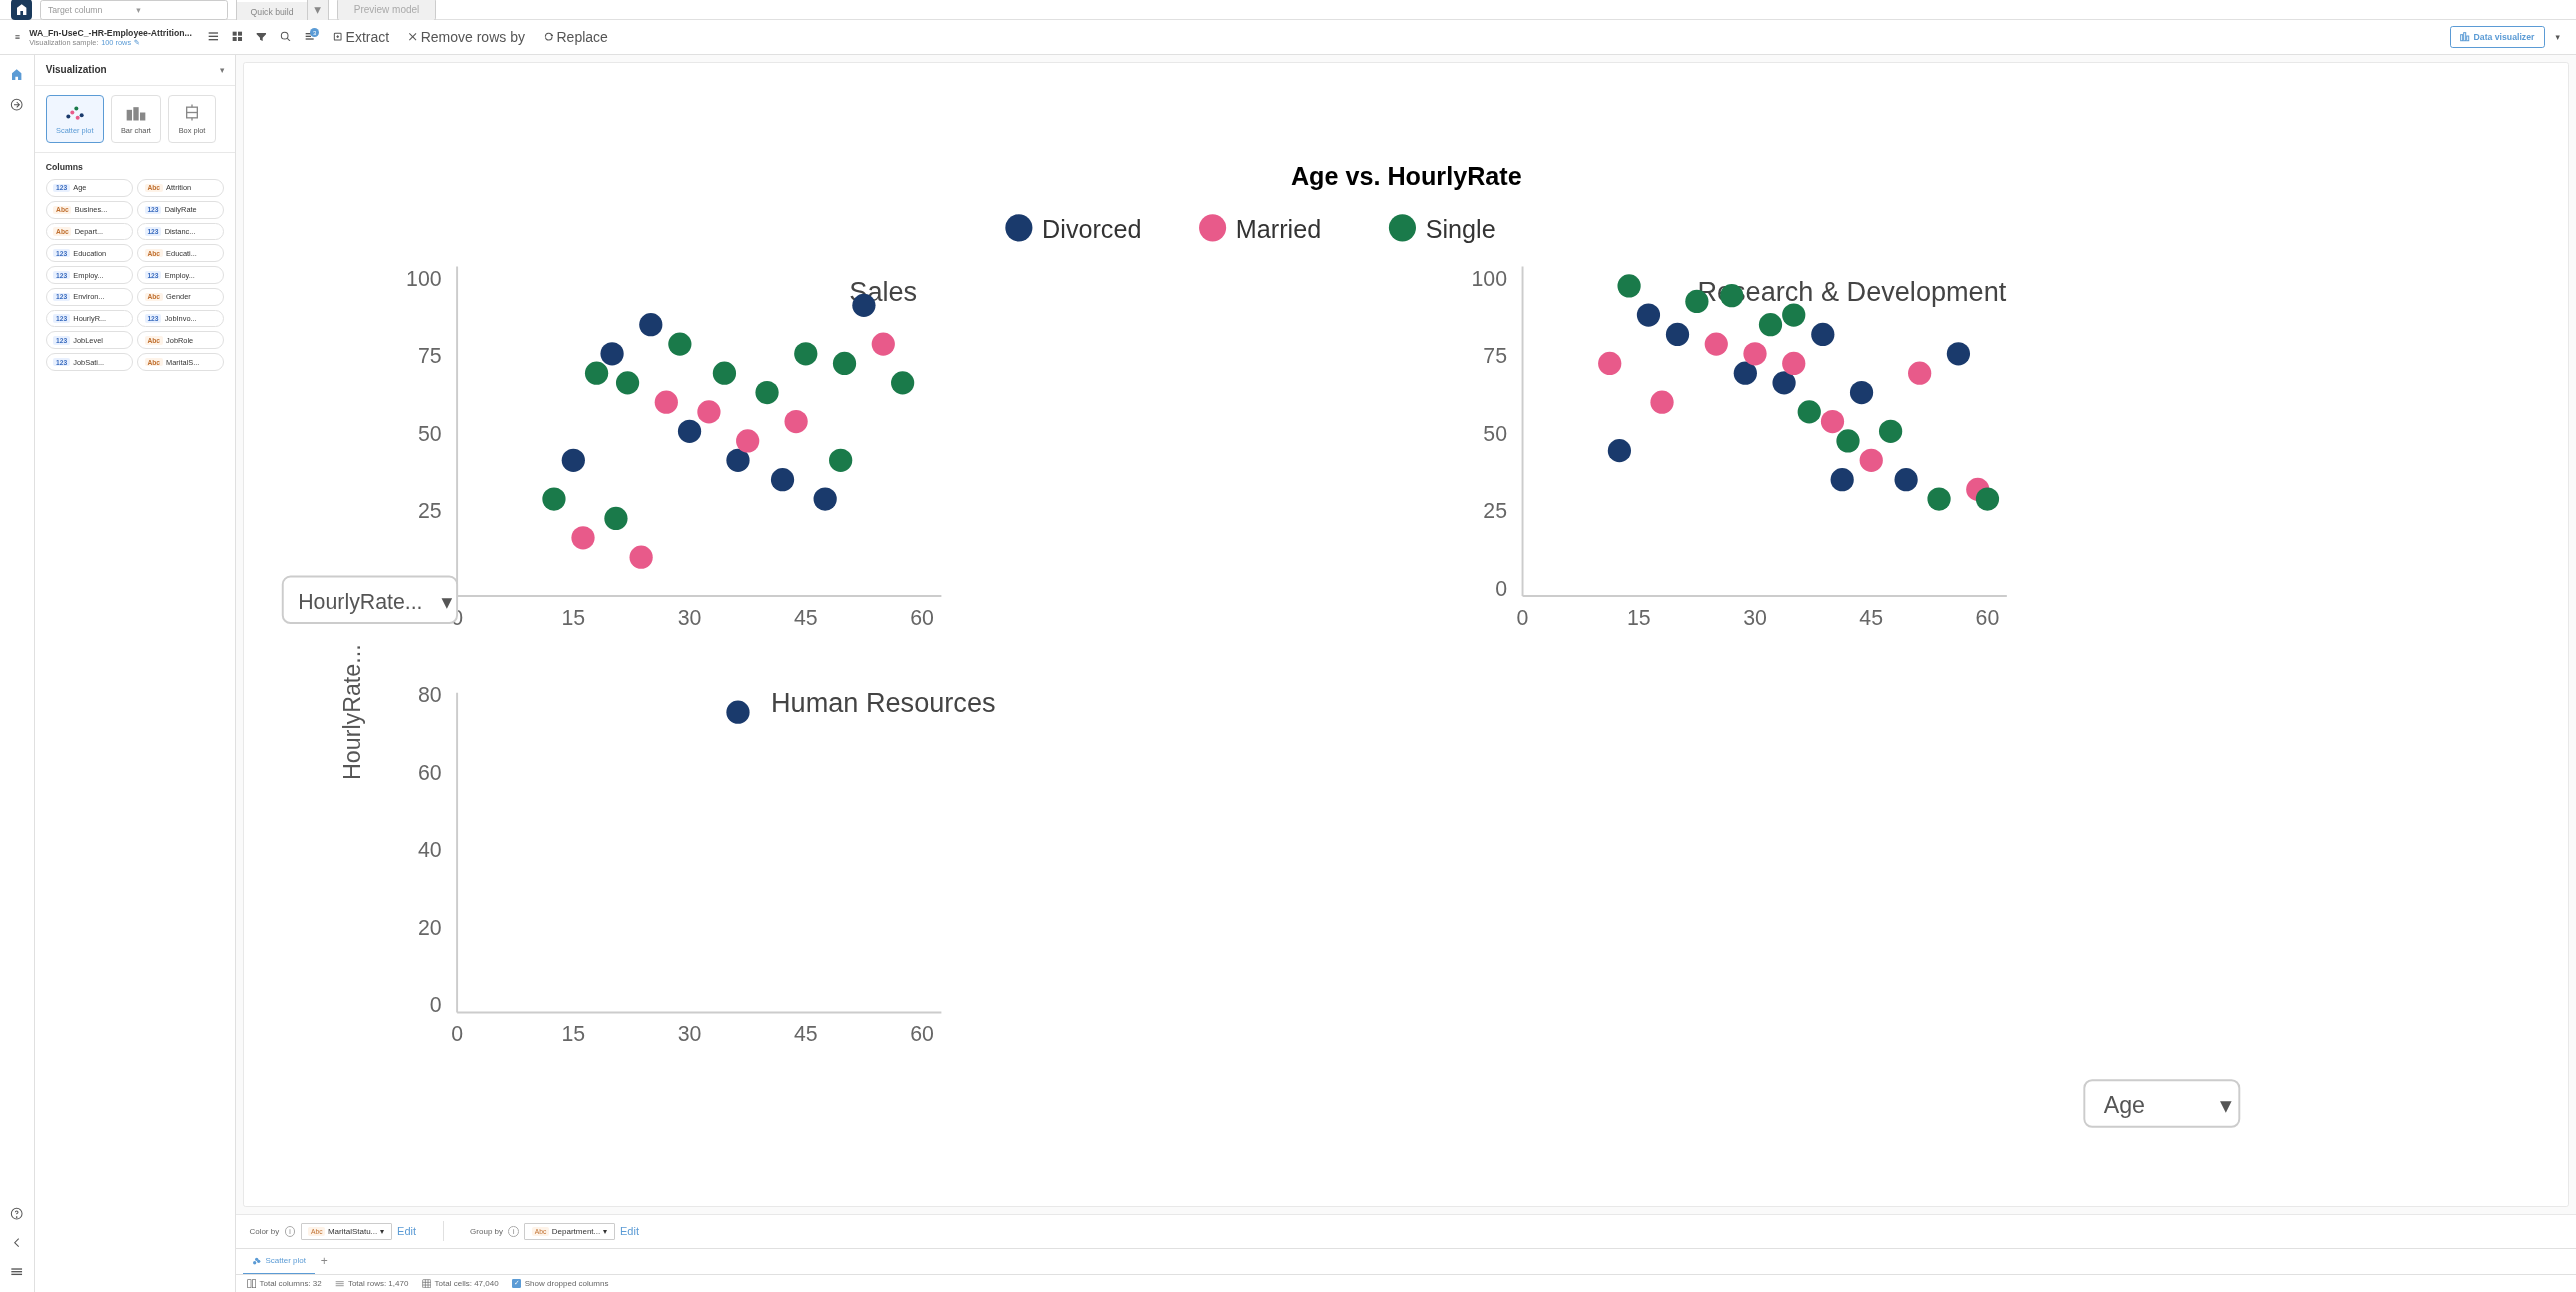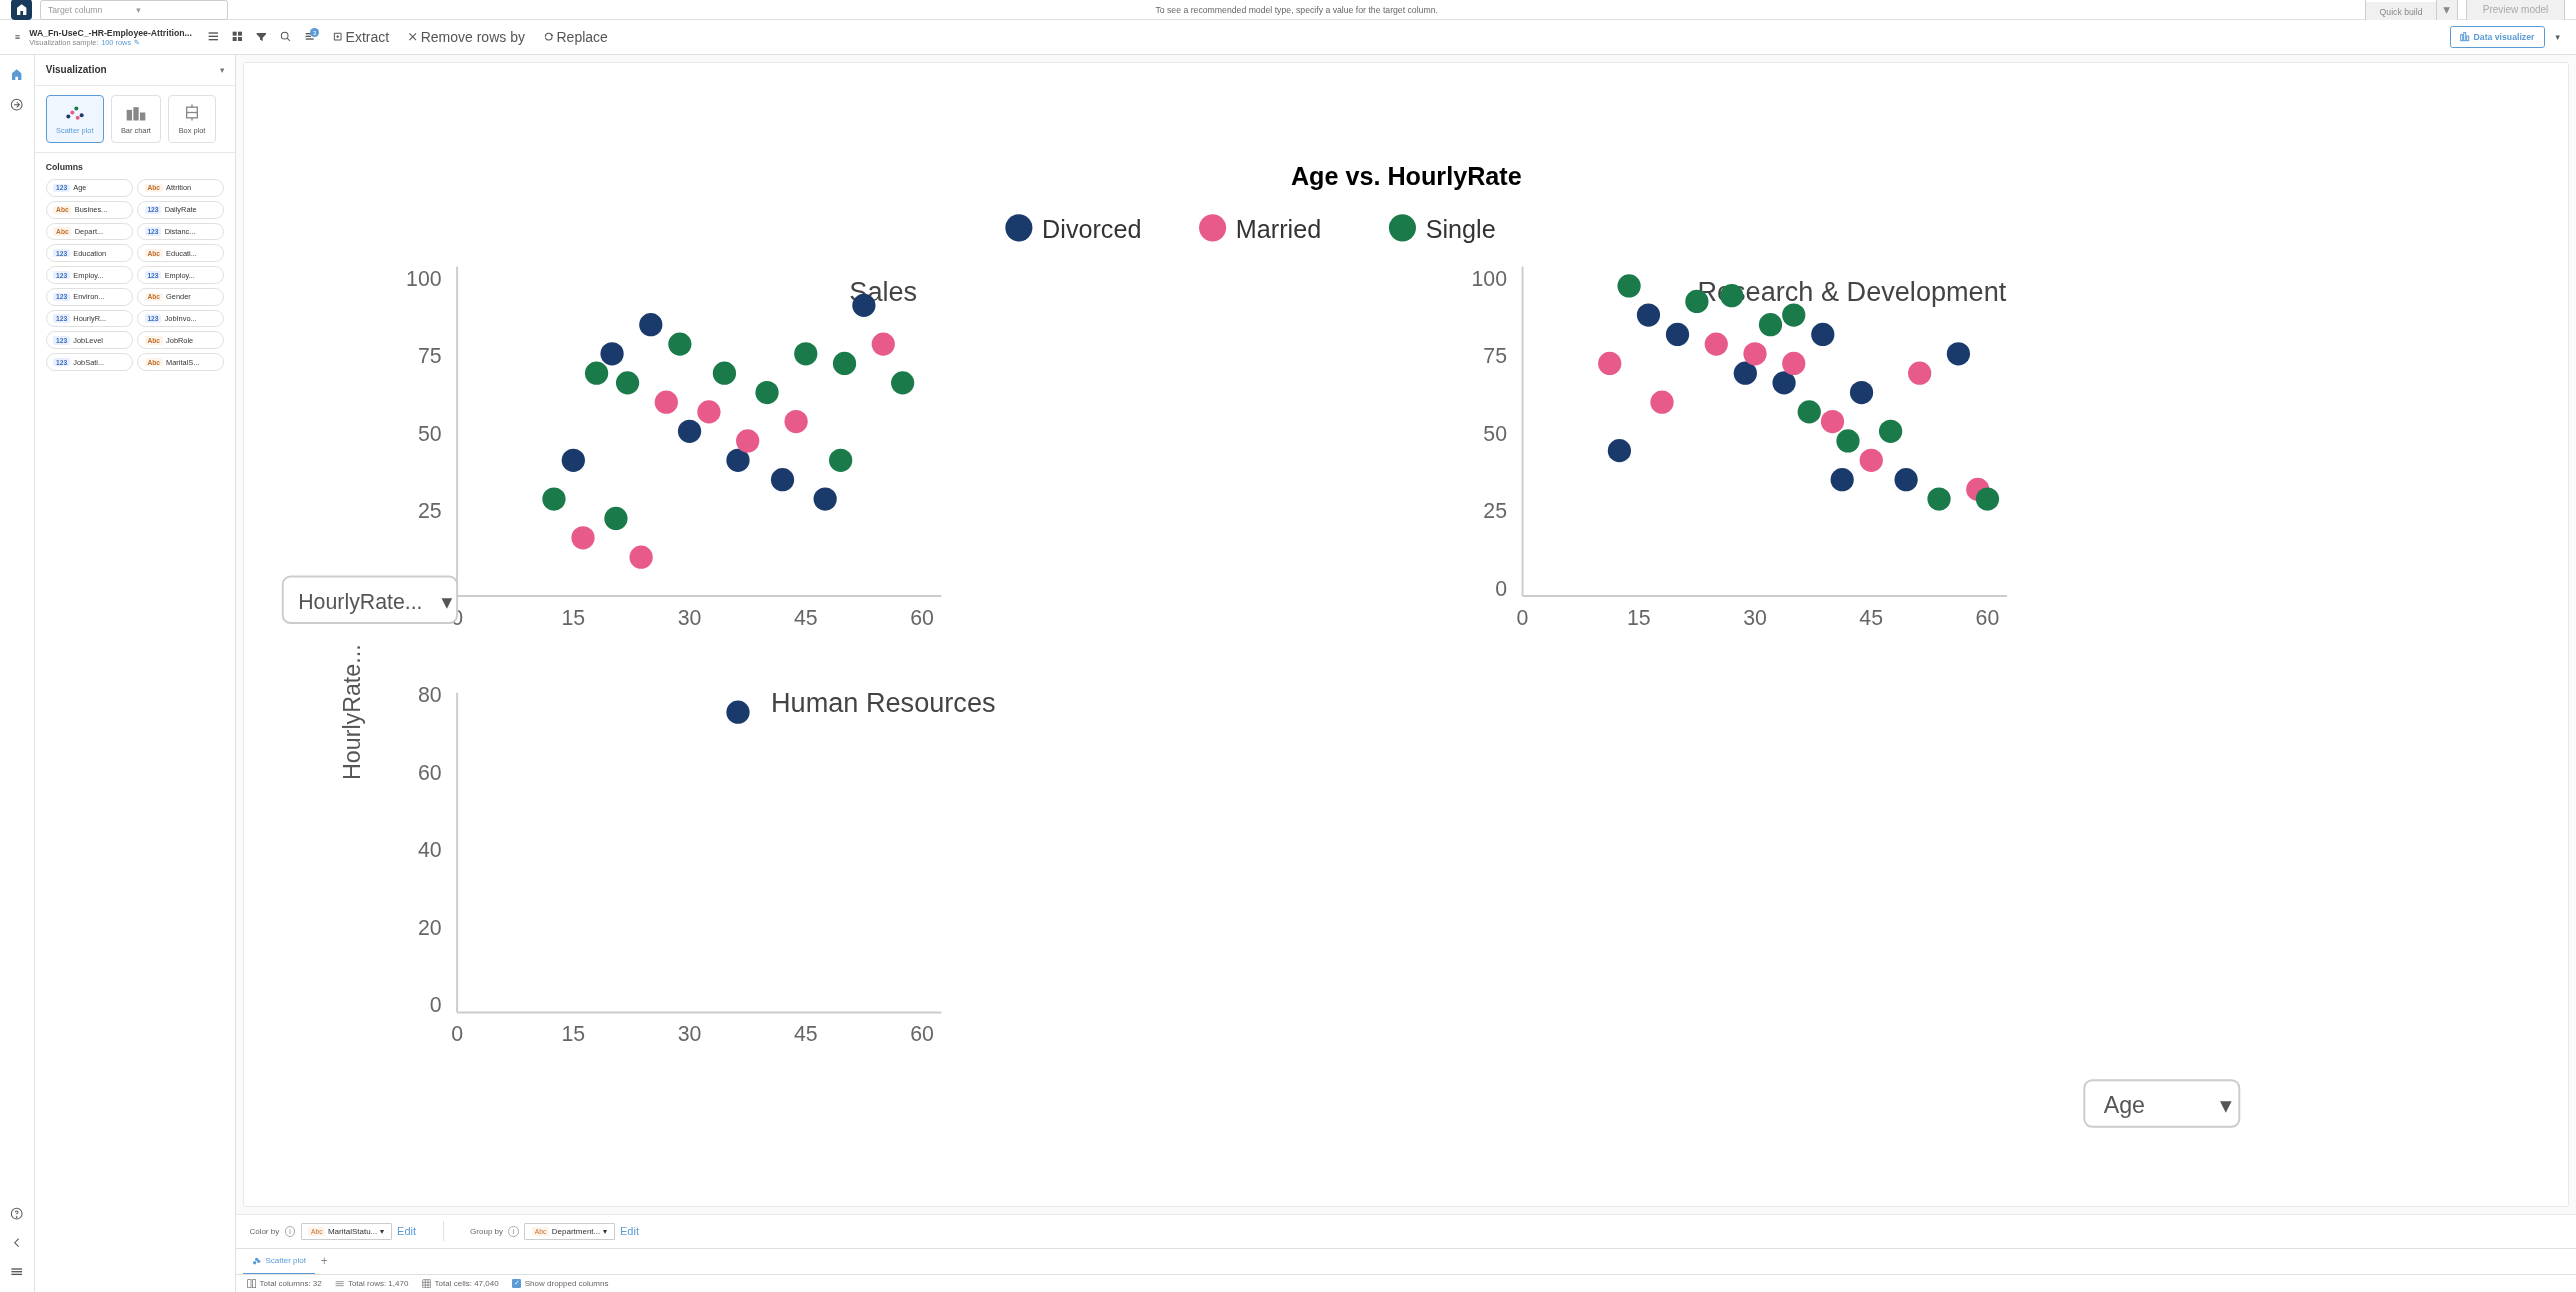--- a/index.html
+++ b/index.html
@@ -100,21 +100,20 @@
 <div class="top-bar">
   <div class="logo">
     <svg viewBox="0 0 20 20">
         <path d="M10 2L3 7v11h5v-6h4v6h5V7z"></path>
       </svg>
   </div>
   <div class="target-column-select">
     <span>Target column</span>
     <span style="color:#999;">▾</span>
   </div>
-  <div class="target-hint">To see a recommended model type, specify a value for the target column.</div>
   <div class="quick-build-group">
     <button class="quick-build-btn">Quick build</button>
     <div class="quick-build-divider"></div>
     <button class="quick-build-arrow">▾</button>
   </div>
   <button class="preview-model-btn">Preview model</button>
 </div>
 
 <div class="second-bar">
   <div class="left-panel-toggle">≡</div>

